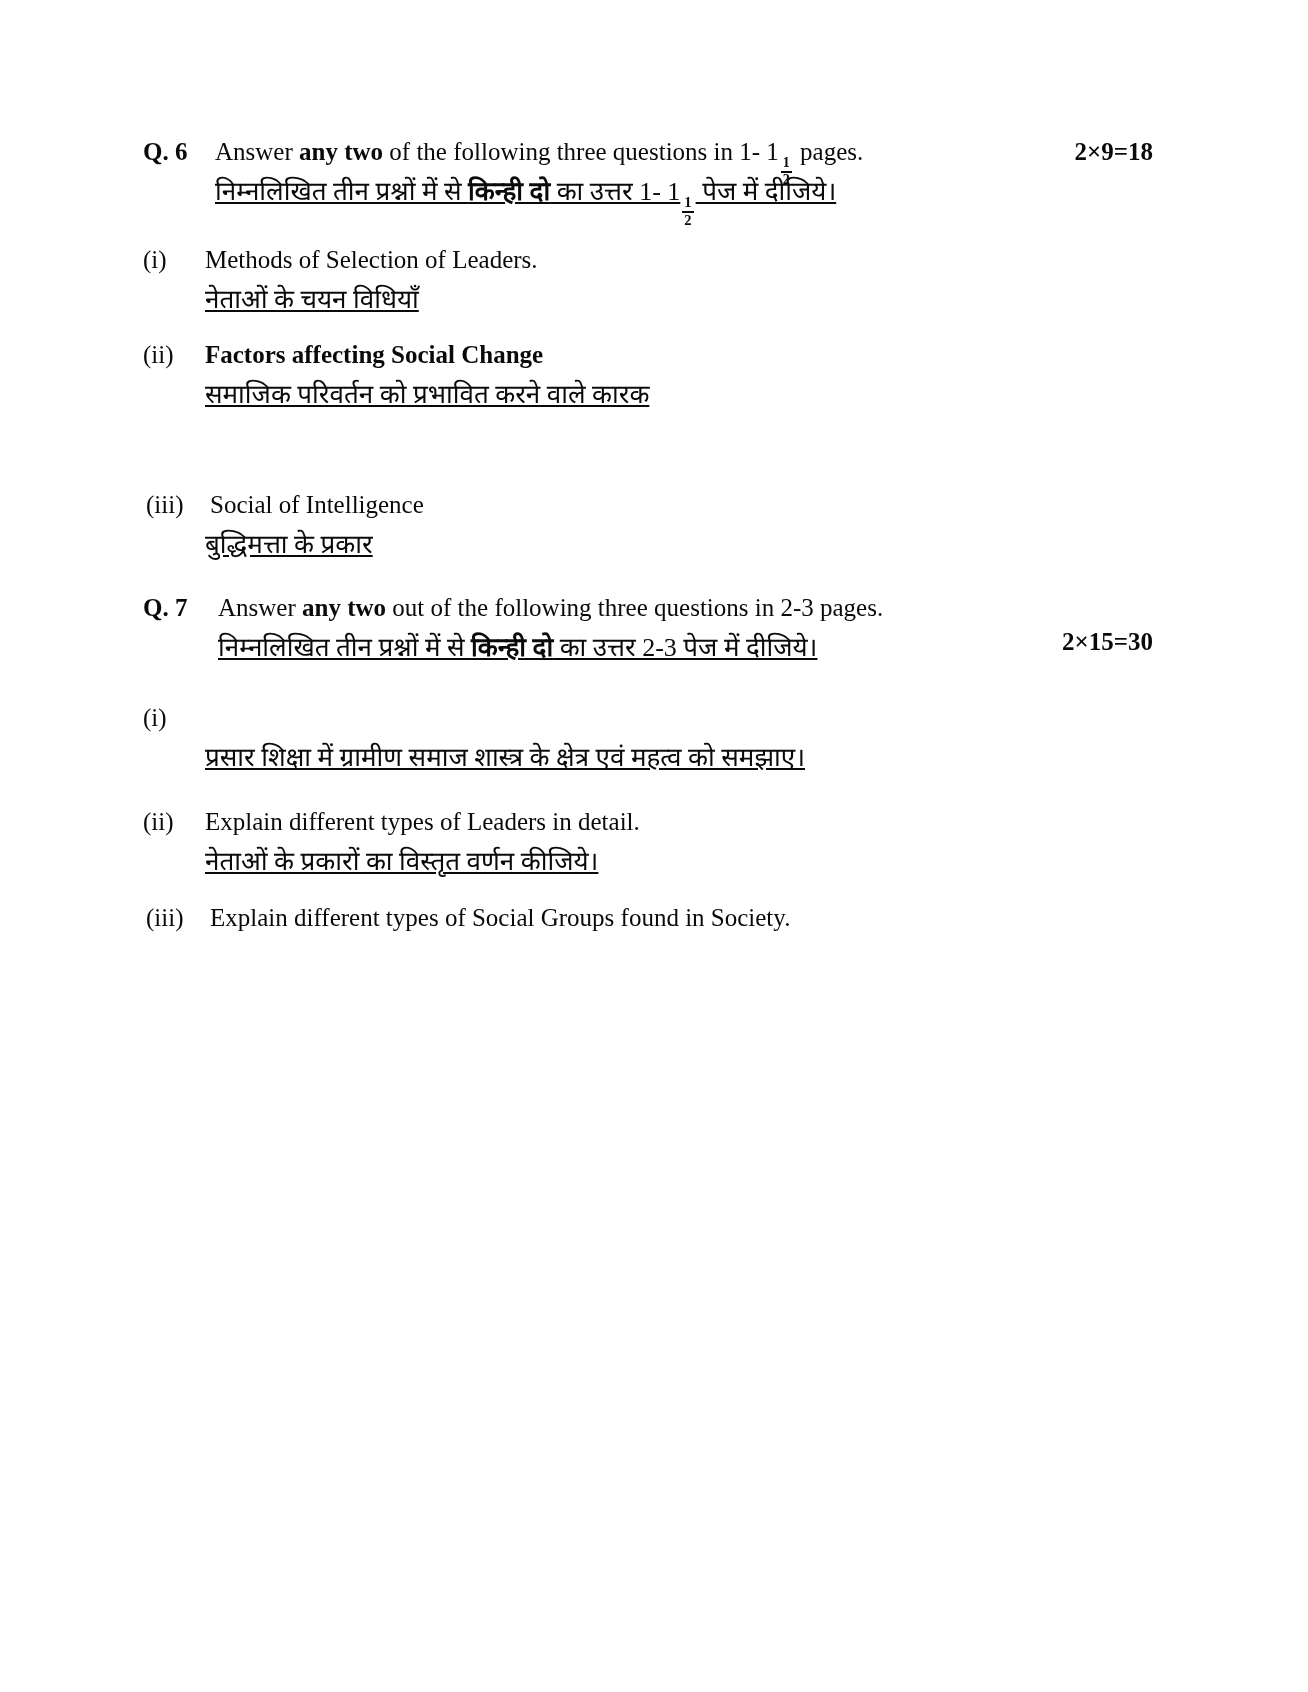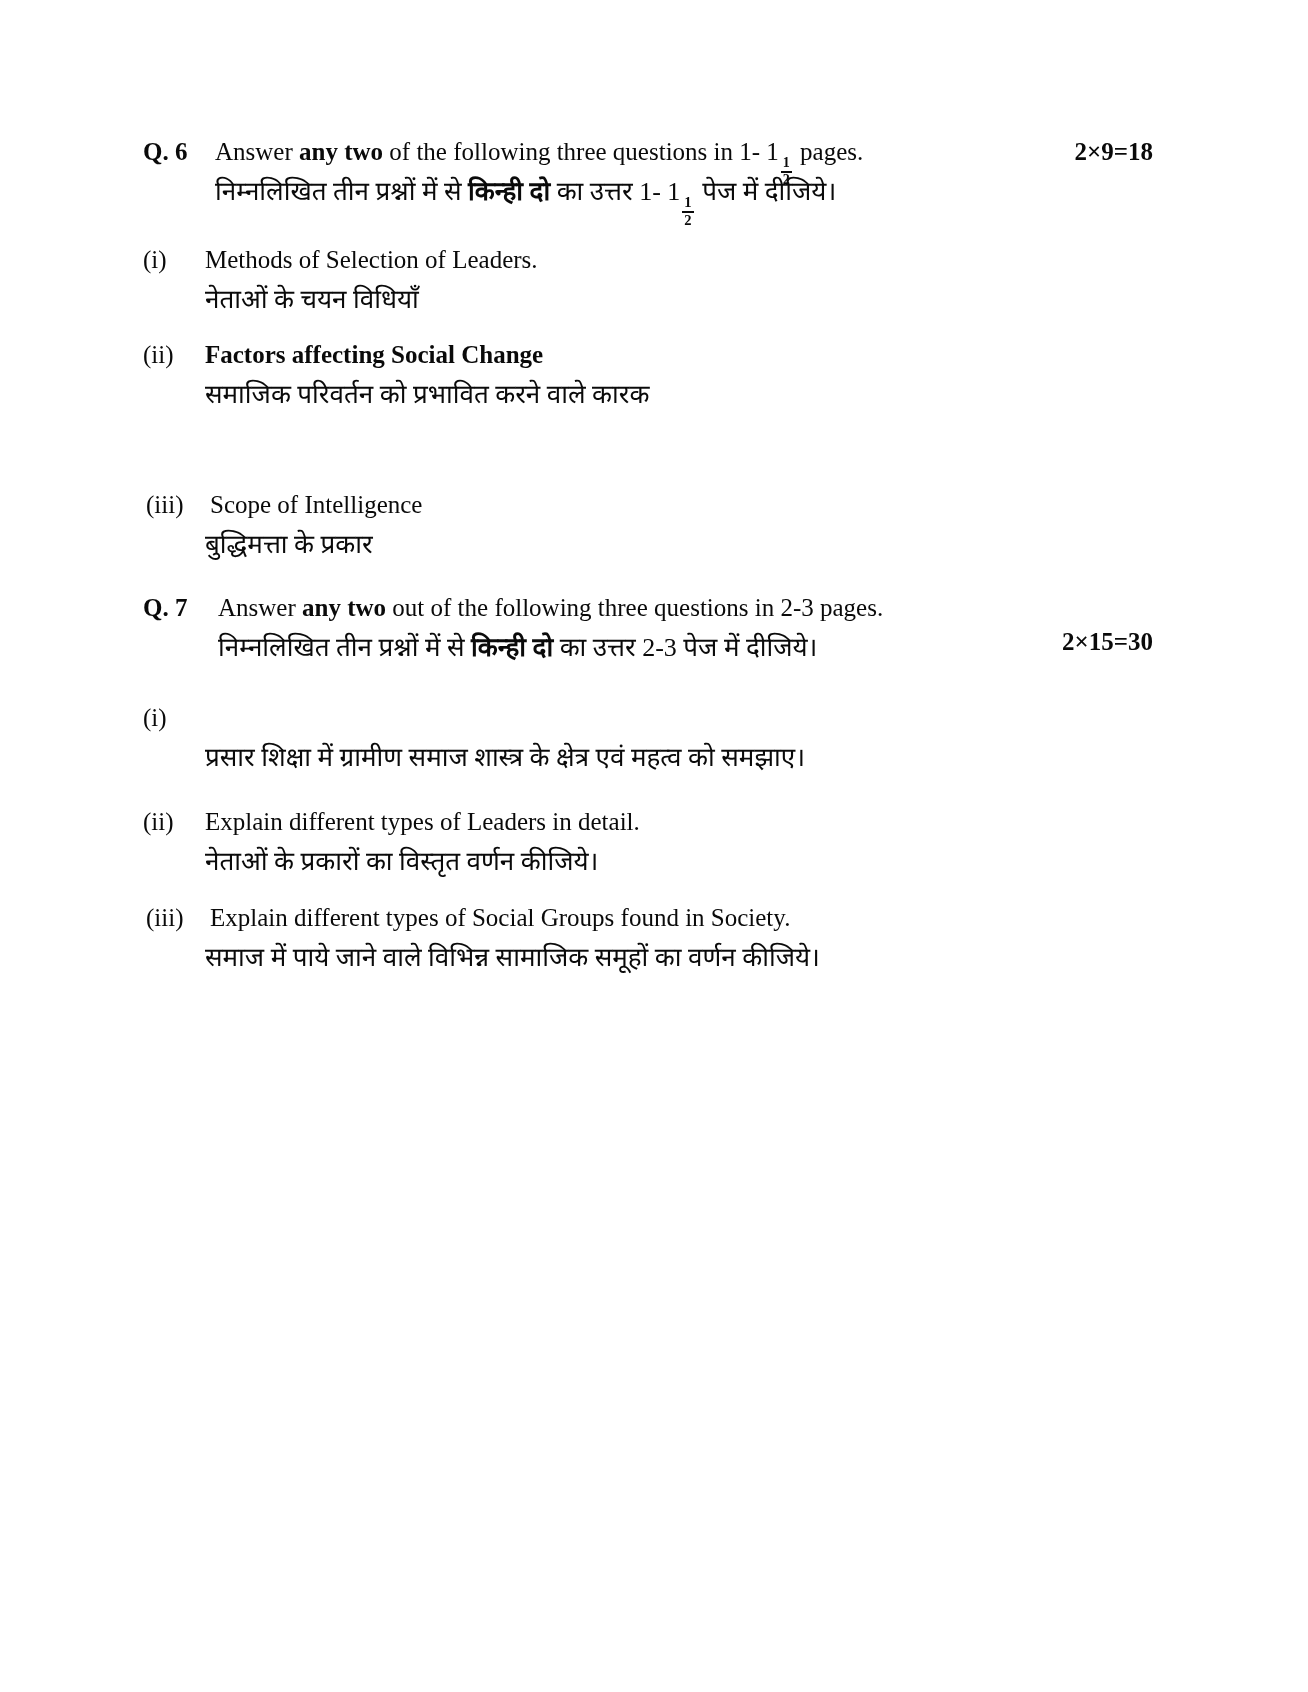--- a/index.html
+++ b/index.html
@@ -12,21 +12,21 @@
     background:#ffffff;
     color:var(--ink);
     font-family:"Liberation Serif", "DejaVu Serif", serif;
     font-size:25px;
     overflow:hidden;
   }
   .abs { position:absolute; white-space:nowrap; }
   .qlabel { font-weight:bold; }
   .bold { font-weight:bold; }
   .marks { font-weight:bold; }
-  .hindi { font-size:26px; }
+  .hindi { font-size:26px;text-decoration:underline; }
   .frac {
     display:inline-flex;
     flex-direction:column;
     align-items:center;
     vertical-align:-0.5em;
     line-height:1.05;
     font-size:0.56em;
     font-weight:bold;
     margin:0 2px;
   }
@@ -65,36 +65,35 @@
 
   <span class="abs" style="left:143px; top:246px;">(i)</span>
   <span class="abs" style="left:205px; top:246px;">Methods of Selection of Leaders.</span>
   <span class="abs hindi" style="left:205px; top:280px;text-align:right;" lang="hi">नेताओं के चयन विधियाँ</span>
 
   <span class="abs" style="left:143px; top:341px;">(ii)</span>
   <span class="abs" style="left:205px; top:341px;font-weight:bold;">Factors affecting Social Change</span>
   <span class="abs hindi" style="left:205px; top:375px;" lang="hi">समाजिक परिवर्तन को प्रभावित करने वाले कारक</span>
 
   <span class="abs" style="left:146px; top:491px;">(iii)</span>
-  <span class="abs" style="left:210px; top:491px;">Scope of Intelligence</span>
+  <span class="abs" style="left:210px; top:491px;">Social of Intelligence</span>
   <span class="abs hindi" style="left:205px; top:525px;" lang="hi">बुद्धिमत्ता के प्रकार</span>
 
   <span class="abs qlabel" style="left:143px; top:594px;">Q. 7</span>
   <span class="abs" style="left:218px; top:594px;"><span>Answer  </span><span class="bold">any two</span><span> out of the following three questions in 2-3 pages.</span></span>
   <span class="abs hindi" style="left:218px; top:628px;" lang="hi"><span>निम्नलिखित तीन प्रश्नों में से </span><span class="bold">किन्ही दो</span><span> का उत्तर 2-3  पेज में दीजिये।</span></span>
   <span class="abs marks" style="right:155px; top:628px;">2×15=30</span>
 
   <span class="abs" style="left:143px; top:704px;">(i)</span>
   <span class="abs hindi" style="left:205px; top:738px;" lang="hi">प्रसार शिक्षा में ग्रामीण समाज शास्त्र के क्षेत्र एवं महत्व को समझाए।</span>
 
   <span class="abs" style="left:143px; top:808px;">(ii)</span>
   <span class="abs" style="left:205px; top:808px;">Explain different types of Leaders in detail.</span>
   <span class="abs hindi" style="left:205px; top:842px;" lang="hi">नेताओं के प्रकारों का विस्तृत वर्णन कीजिये।</span>
 
   <span class="abs" style="left:146px; top:904px;">(iii)</span>
   <span class="abs" style="left:210px; top:904px;">Explain different types of Social Groups found in Society.</span>
-  <span class="abs hindi" style="left:205px; top:938px;" lang="hi">समाज में पाये जाने वाले विभिन्न सामाजिक समूहों का वर्णन कीजिये।</span>
 
   <div class="footer-rule"></div>
   <span class="abs footer-text" style="left:143px; top:1562px;">EXCOM/234</span>
   <span class="abs footer-text" style="right:153px; top:1562px;margin-left:45px;">Page 11</span>
 
 </div>
 
 </body></html>

